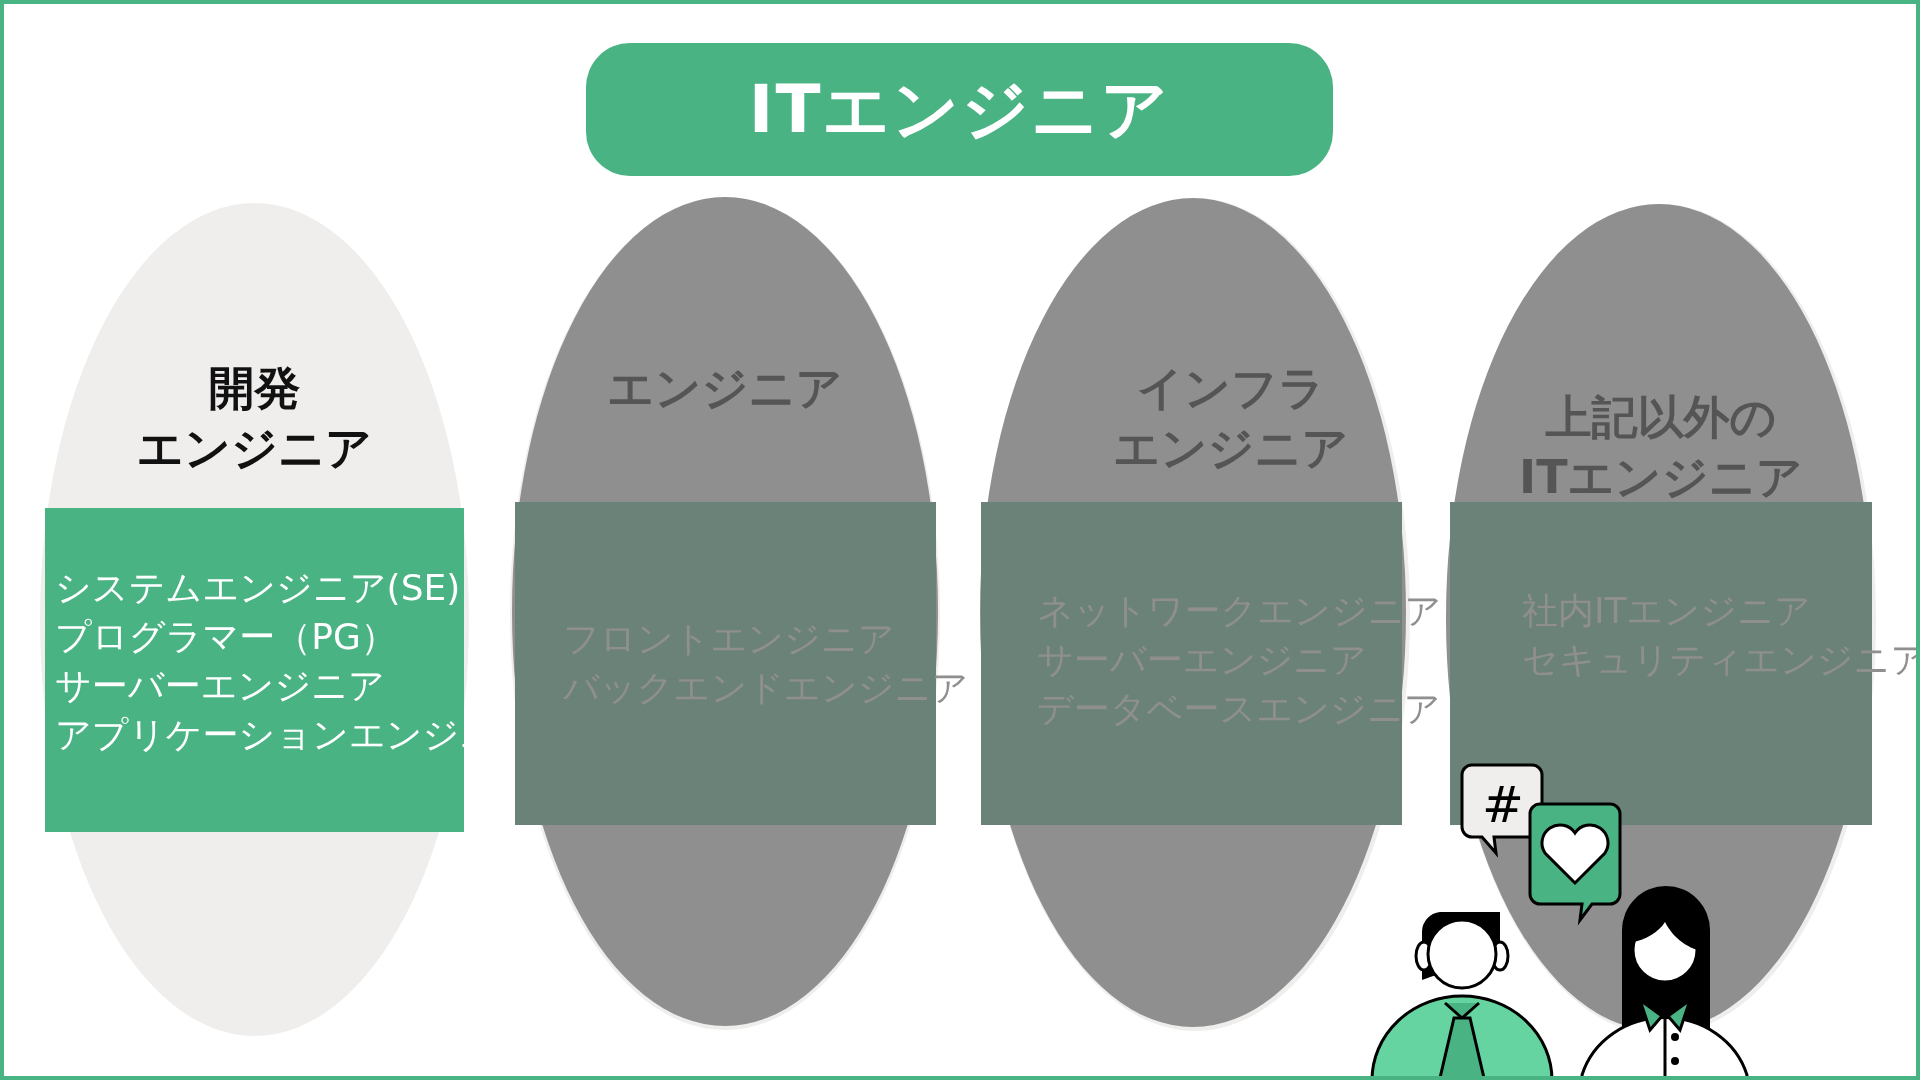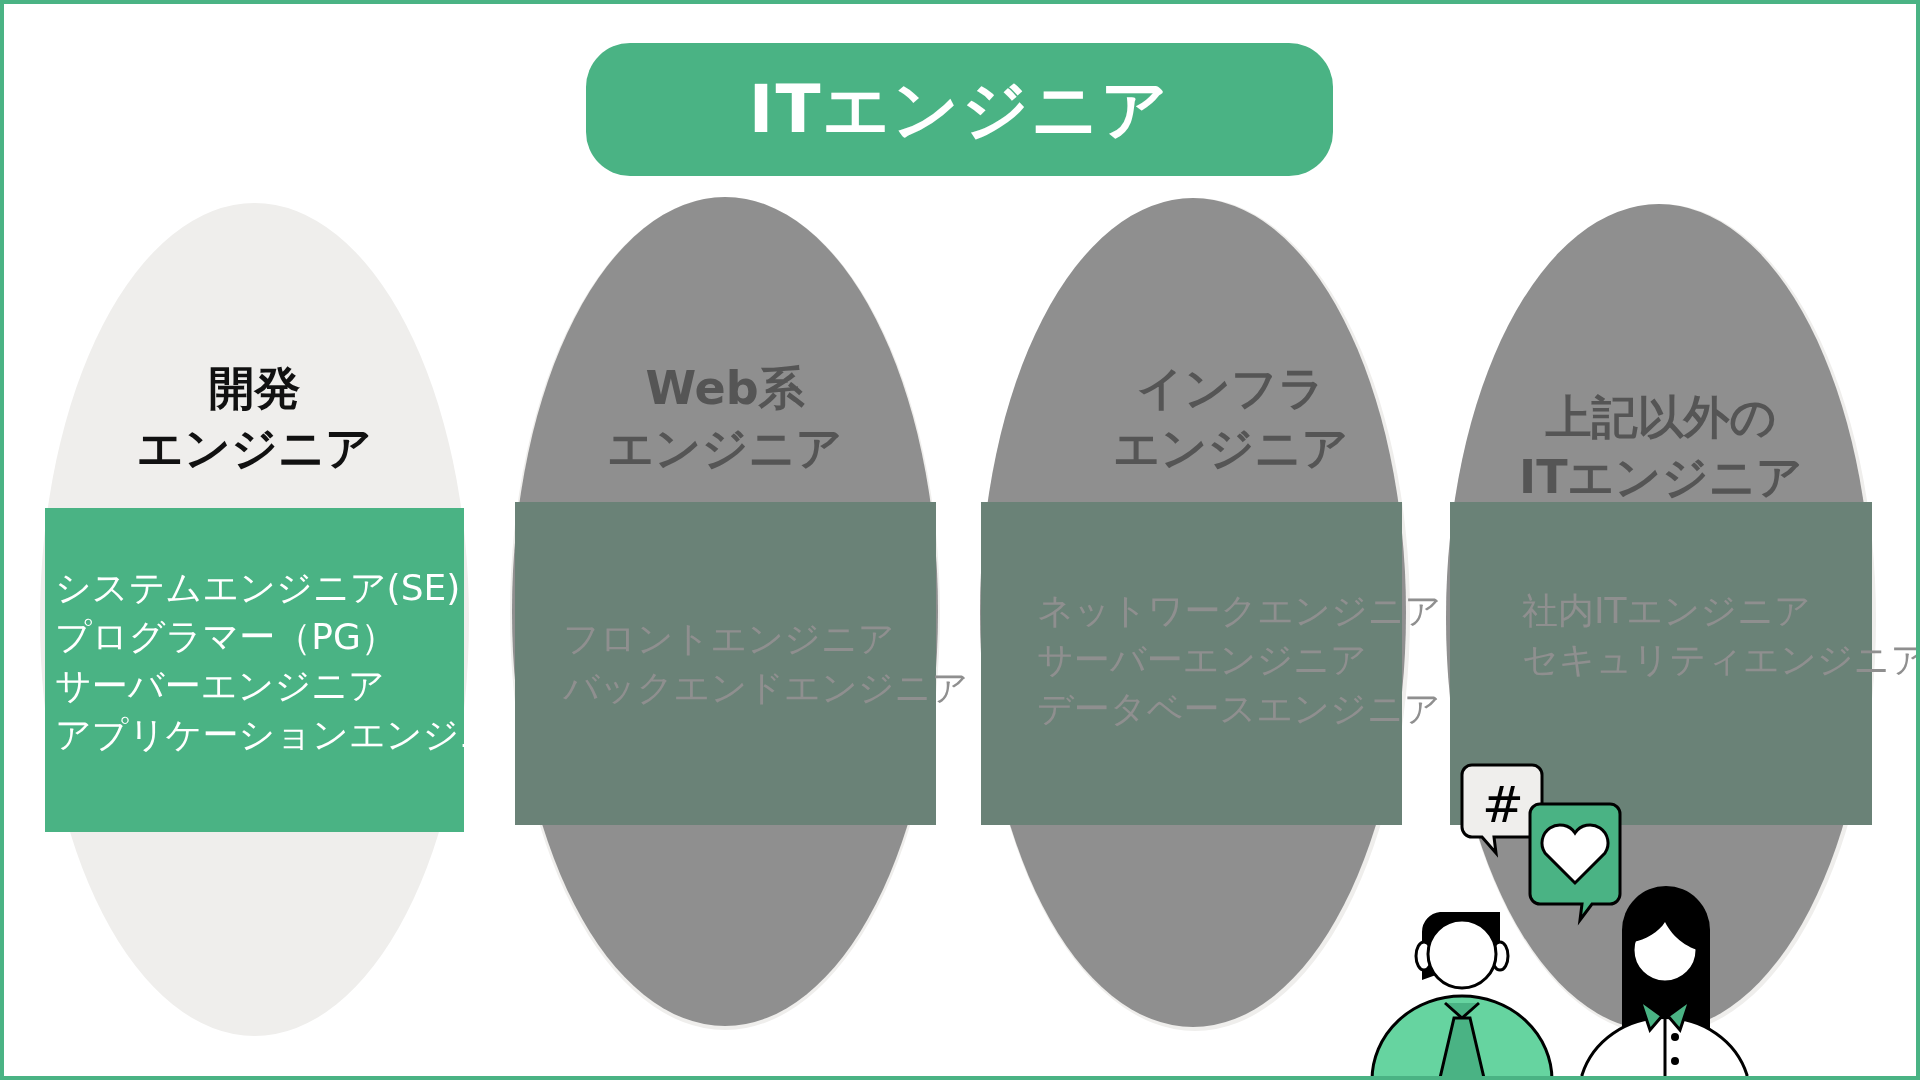--- a/index.html
+++ b/index.html
@@ -66,21 +66,20 @@
     <div>アプリケーションエンジニア</div>
   </div>
 </div>
 
 <div class="col dim">
   <div class="oval" style="left:510px;top:197px;width:430px;height:833px;"></div>
   <div class="dim-overlay" style="left:512px;top:197px;width:426px;height:829px;"></div>
   <div class="panel" style="left:515px;top:502px;width:421px;height:323px;"></div>
   <div class="dim-panel" style="left:515px;top:502px;width:421px;height:323px;"></div>
   <div class="heading" style="left:510px;width:430px;top:358px;">
-    <div>Web系</div>
     <div>エンジニア</div>
   </div>
   <div class="list" style="left:563px;top:614px;">
     <div>フロントエンジニア</div>
     <div>バックエンドエンジニア</div>
   </div>
 </div>
 
 <div class="col dim">
   <div class="oval" style="left:980px;top:198px;width:430px;height:833px;"></div>

